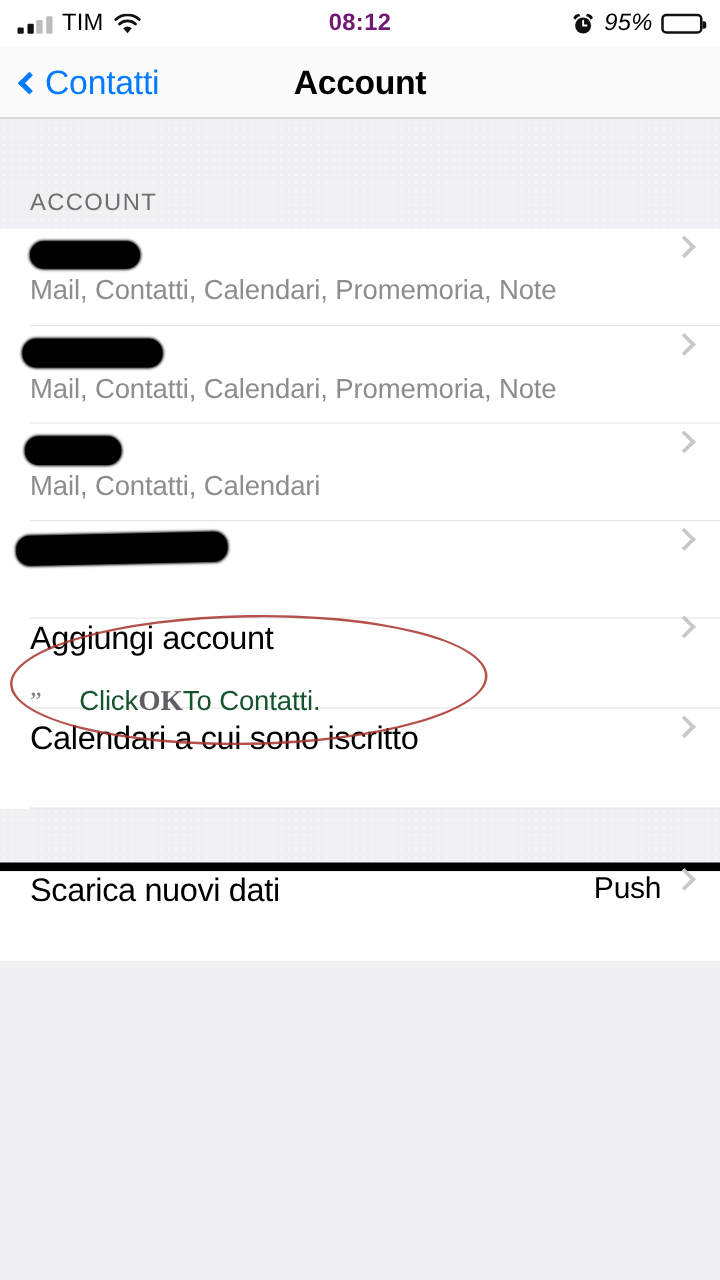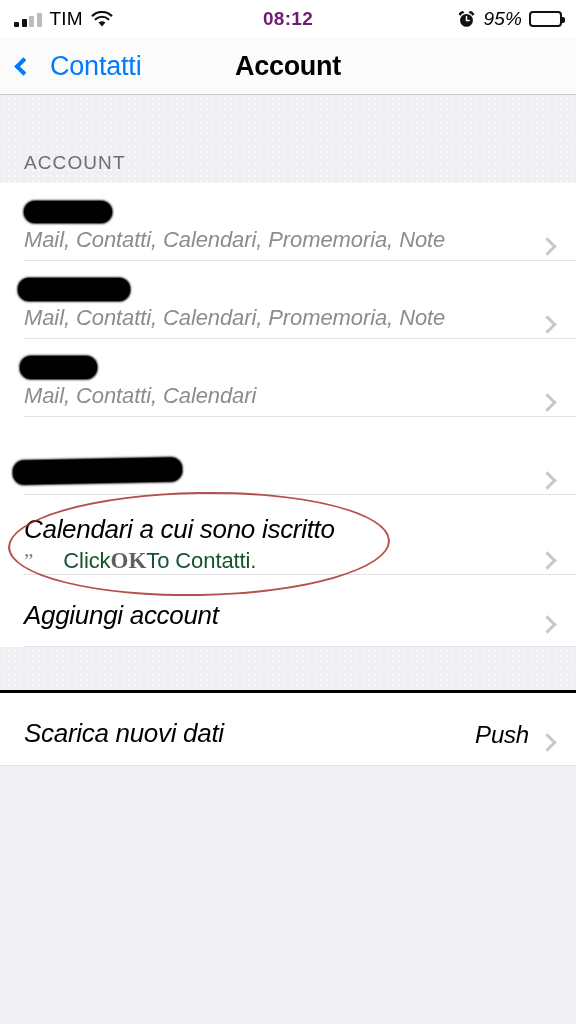--- a/index.html
+++ b/index.html
@@ -69,21 +69,21 @@
     height: 57px;
     background: #fbfbfb;
     border-bottom: 1px solid #c8c7cc;
     display: flex;
     align-items: center;
     padding: 0 14px;
   }
   .back {
     display: flex;
     align-items: center;
-    gap: 20px;
+    gap: 6px;
     color: #007aff;
     cursor: pointer;
   }
   .back .bchev {
     display: block;
     width: 13px; height: 13px;
     border-left: 4px solid #007aff;
     border-bottom: 4px solid #007aff;
     transform: rotate(45deg);
     margin-left: 3px;
@@ -117,26 +117,25 @@
     color: #6d6d72;
     letter-spacing: 1.1px;
   }
 
   
   .group { background: #ffffff; }
 
   .row {
     position: relative;
     display: flex;
-    align-items: flex-end;
+    align-items: flex-start;
     min-height: 78px;
     padding: 0 18px 16px 24px;
     background: #ffffff;
     cursor: pointer;
-    font-style: italic;
   }
   .row::after {
     content: "";
     position: absolute;
     left: 24px; right: 0; bottom: 0;
     height: 1px;
     background: #e3e3e5;
   }
   .row.no-sep::after { display: none; }
 
@@ -305,39 +304,39 @@
         <span class="chev"></span>
       </div>
 
       <div class="row acct">
         <div class="row-body">
           <div class="redact" style="width:169px;height:24px;margin-left:-11px;transform:rotate(-1.2deg);"></div>
         </div>
         <span class="chev"></span>
       </div>
 
+      <div class="row" style="min-height:72px;">
+        <div class="row-body">
+          <div class="row-title">Aggiungi account</div>
+        </div>
+        <span class="chev"></span>
+      </div>
+
       <div class="row acct" style="min-height:80px;">
         <div class="row-body">
           <div class="row-title">Calendari a cui sono iscritto</div>
           <div style="height:22px;"></div>
         </div>
         <span class="chev"></span>
       </div>
-
-      <div class="row" style="min-height:72px;">
-        <div class="row-body">
-          <div class="row-title">Aggiungi account</div>
-        </div>
-        <span class="chev"></span>
-      </div>
     </div>
 
     <div class="section-gap spacer"></div>
 
-    <div class="group" style="border-top:3px solid #000000;border-bottom:1px solid #e3e3e5;">
+    <div class="group" style="border-top:7px solid #000000;border-bottom:1px solid #e3e3e5;">
       <div class="row no-sep" style="min-height:72px;">
         <div class="row-body">
           <div class="row-title">Scarica nuovi dati</div>
         </div>
         <span class="row-value">Push</span>
         <span class="chev"></span>
       </div>
     </div>
 
     <div class="filler section-gap"></div>

